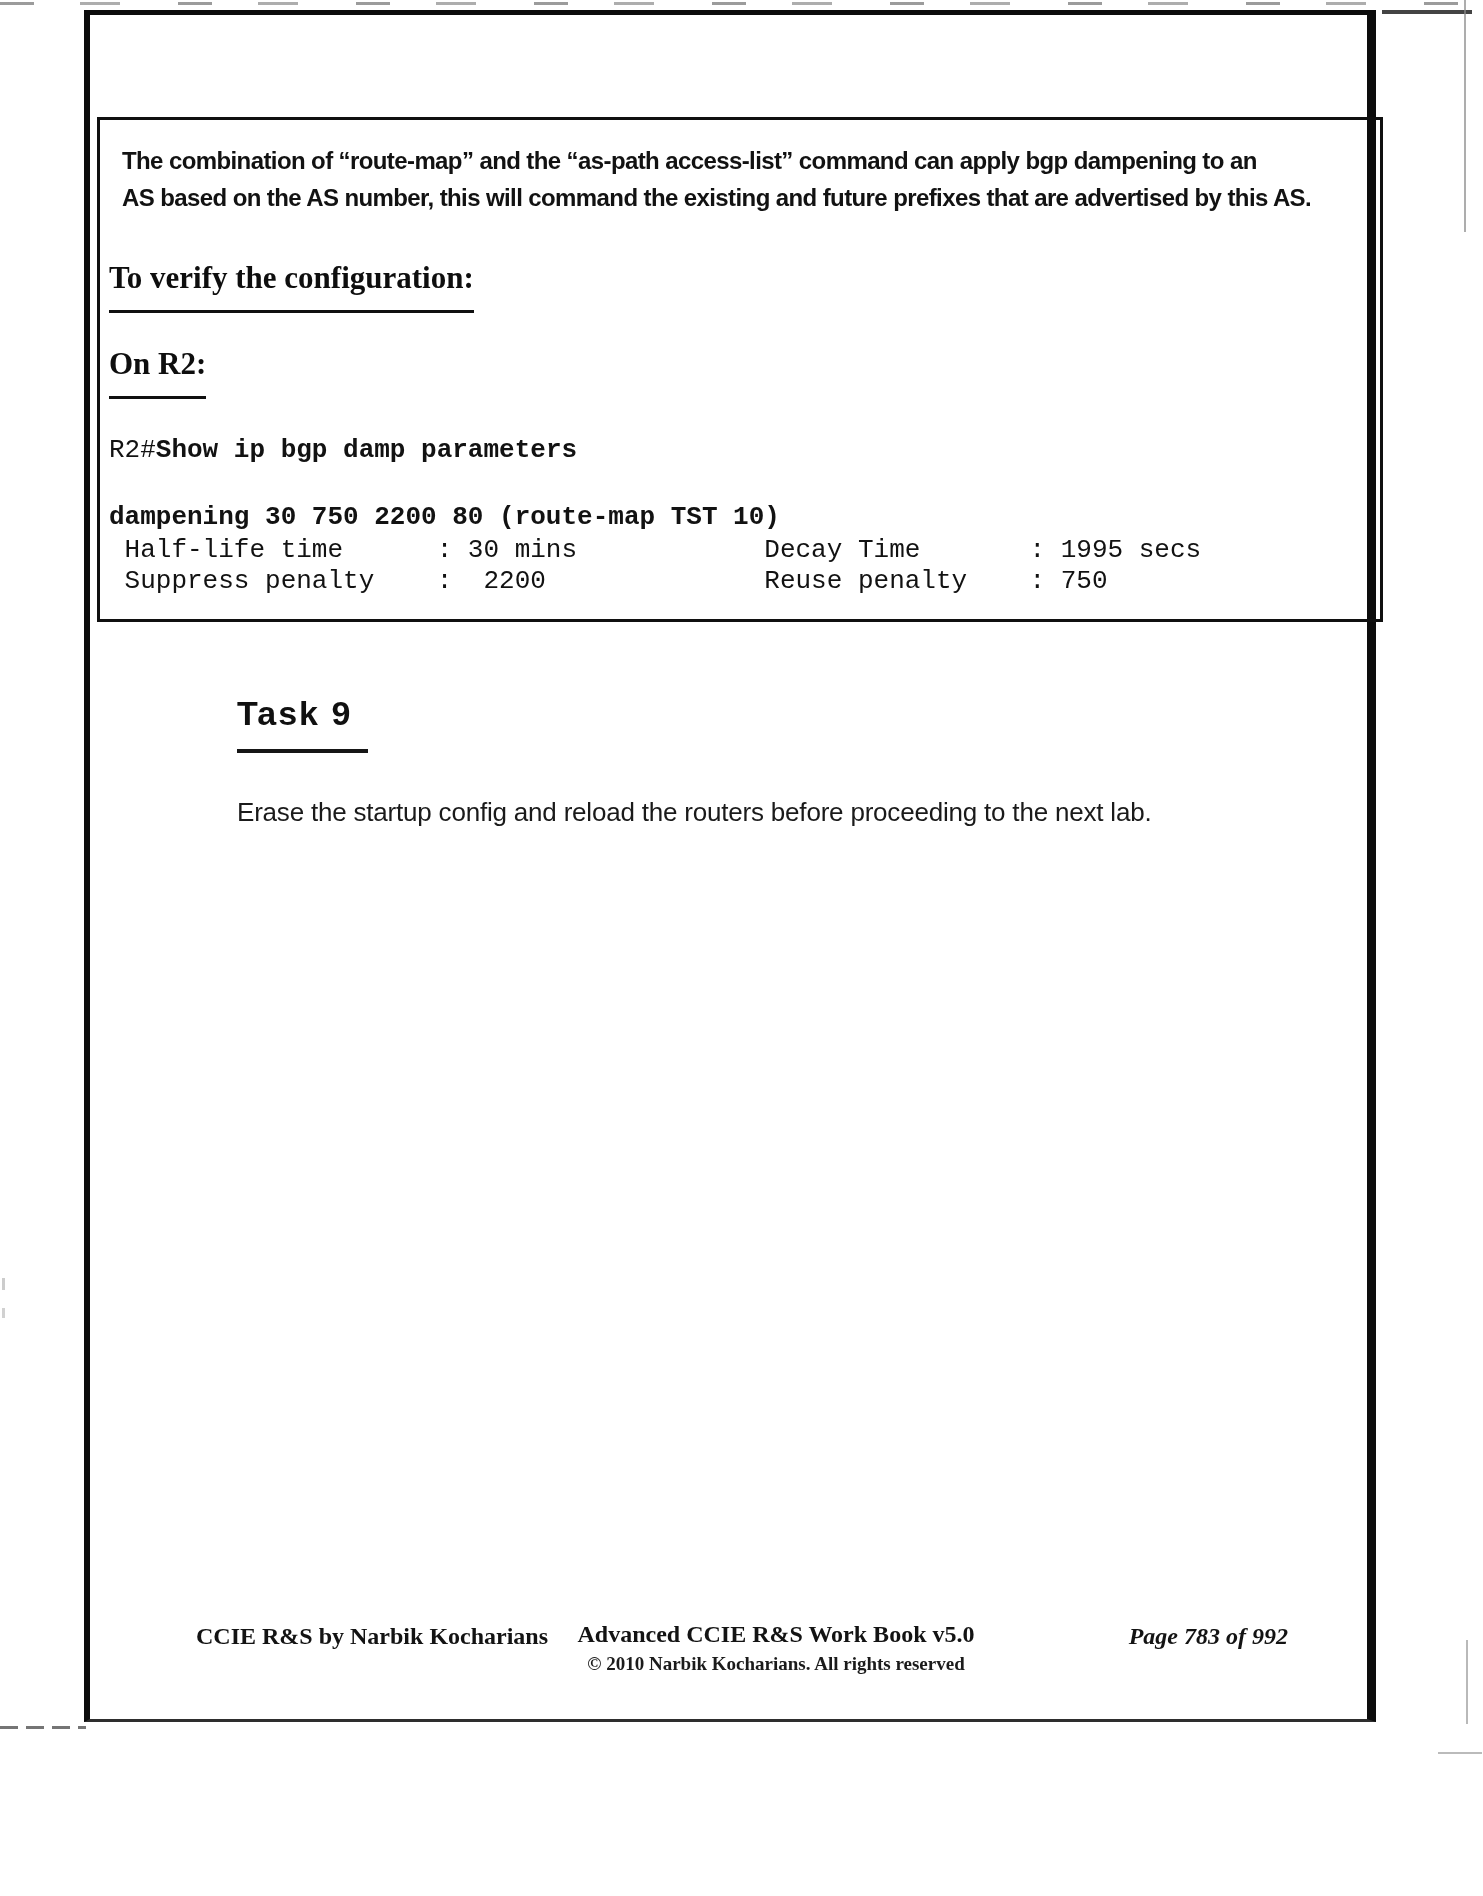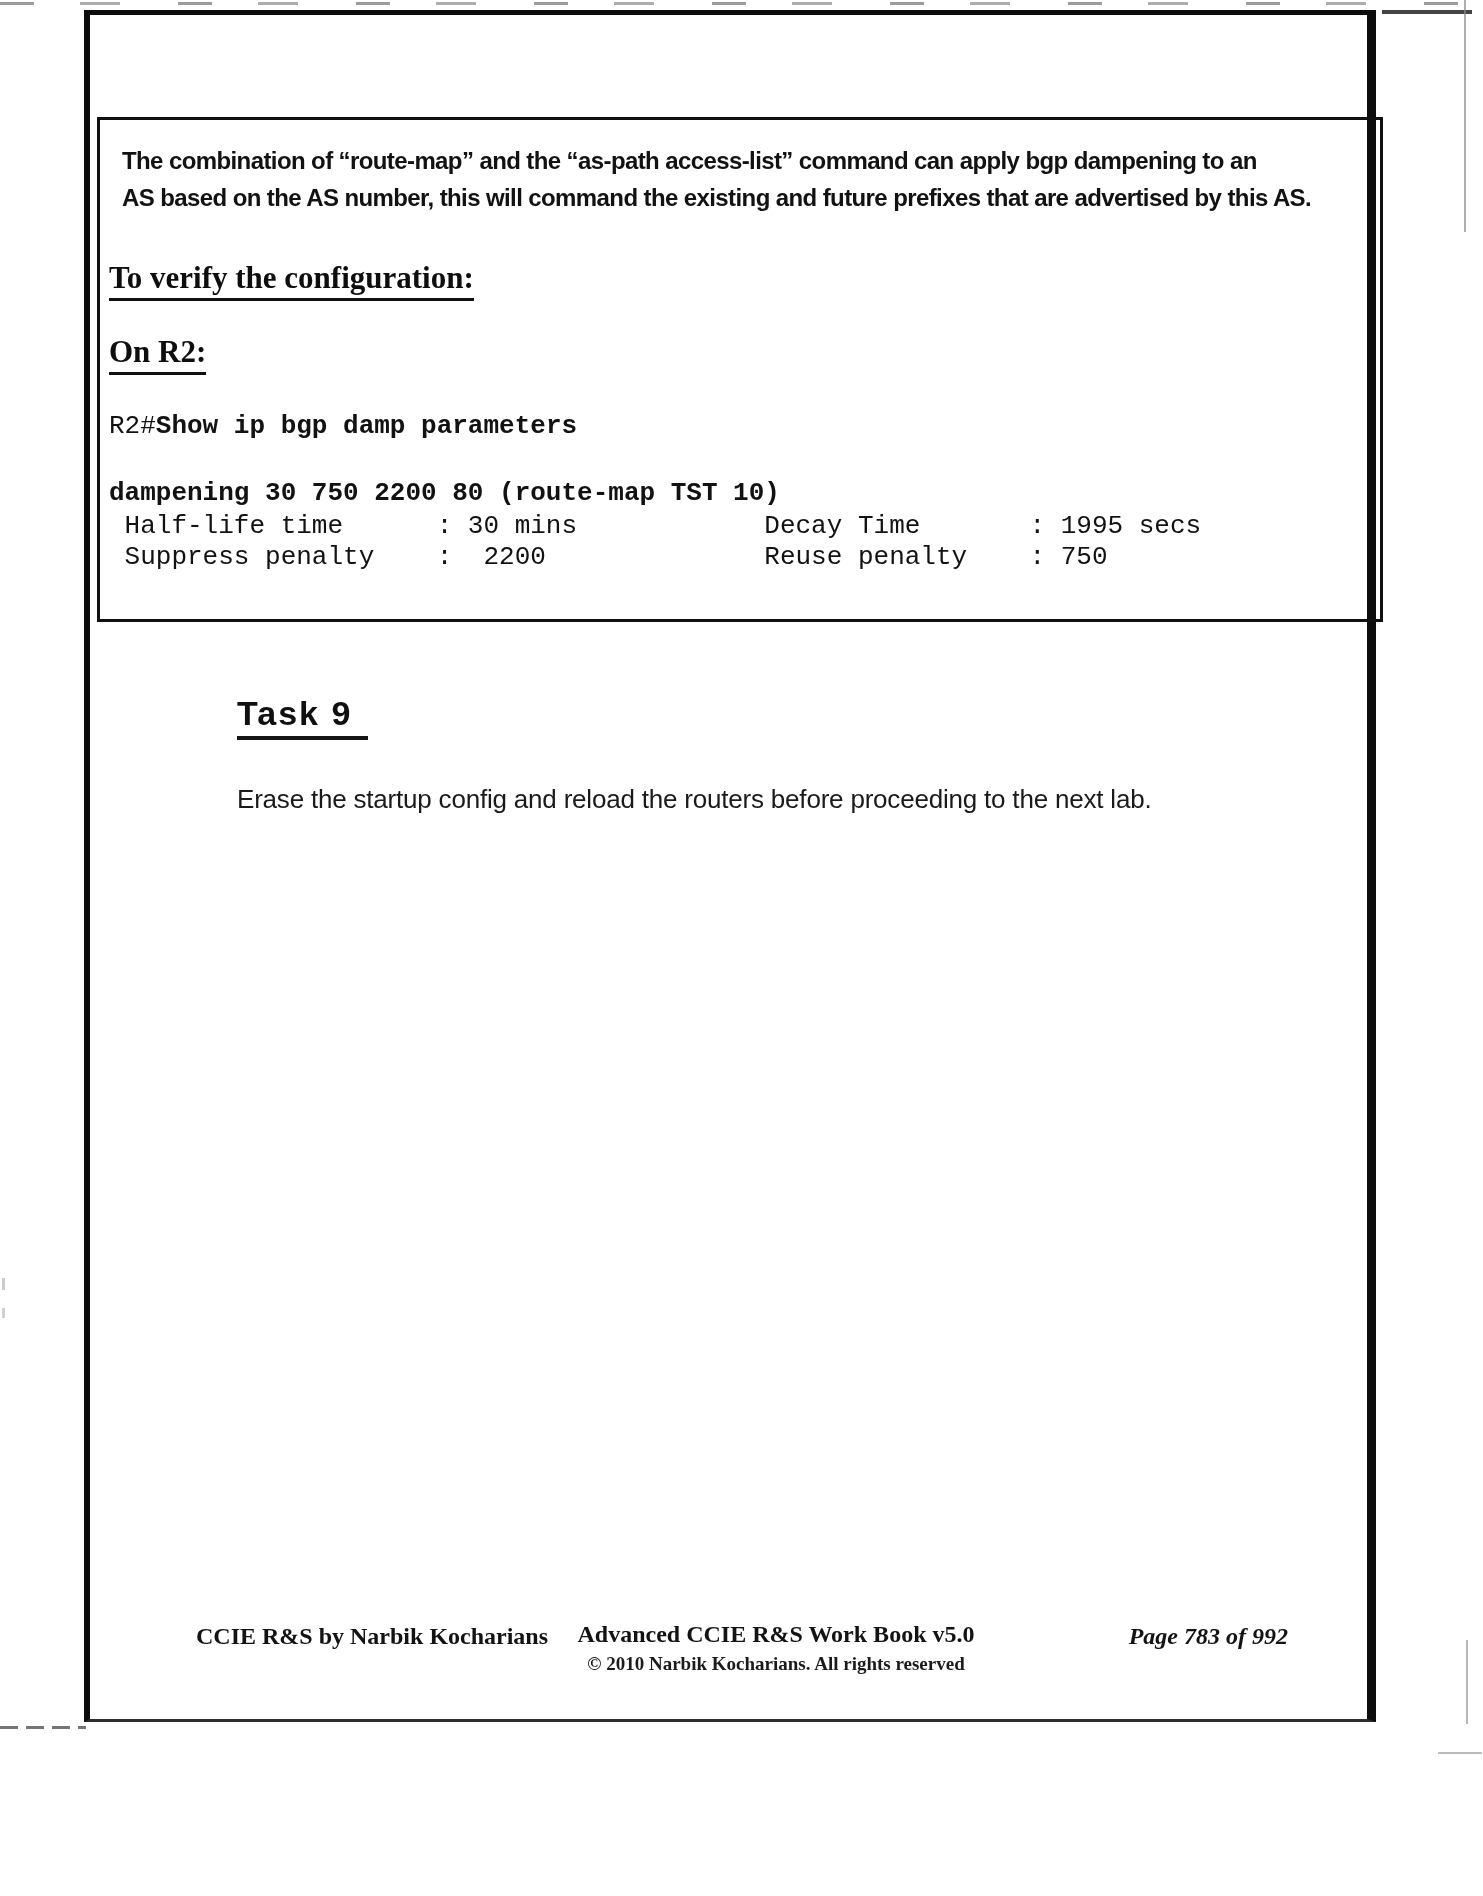--- a/index.html
+++ b/index.html
@@ -41,38 +41,38 @@
     padding:22px 10px 0 22px;overflow:hidden;
   }
   .para-line{
     font-weight:700;font-size:24px;line-height:37px;
     letter-spacing:-0.6px;white-space:nowrap;color:#121212;
   }
   .serif-heading{
     font-family:"Liberation Serif",serif;font-weight:700;font-size:31px;
     color:#0e0e0e;margin-left:-13px;
   }
-  .serif-heading .u{display:inline-block;border-bottom:3px solid #101010;padding-bottom:2px;}
+  .serif-heading .u{display:inline-block;border-bottom:3px solid #101010;padding-bottom:14px;}
   .h-verify{margin-top:44px;}
   .h-device{margin-top:33px;}
   .mono{
     font-family:"Liberation Mono","DejaVu Sans Mono",monospace;
     font-size:26px;color:#121212;white-space:pre;margin-left:-13px;
   }
   .cli-cmd-line{margin-top:36px;line-height:30px;}
   .cli-cmd-line .cmd{font-weight:700;}
   .out-header{margin-top:37px;line-height:30px;font-weight:700;}
   .out-line{line-height:31px;}
   .out-lines{margin-top:3px;}
 
   
   .task-section{position:absolute;left:237px;top:694px;}
   .task-title{
     display:inline-block;font-size:34px;font-weight:700;letter-spacing:2px;
-    color:#101010;border-bottom:4px solid #161616;padding:0 16px 3px 0;
+    color:#101010;border-bottom:4px solid #161616;padding:0 16px 16px 0;
   }
   .task-body{margin-top:44px;font-size:26px;color:#1a1a1a;white-space:nowrap;letter-spacing:-0.2px;}
 
   
   .footer-author{
     position:absolute;left:196px;top:1623px;
     font-family:"Liberation Serif",serif;font-weight:700;font-size:24px;color:#131313;
     white-space:nowrap;
   }
   .footer-center{

